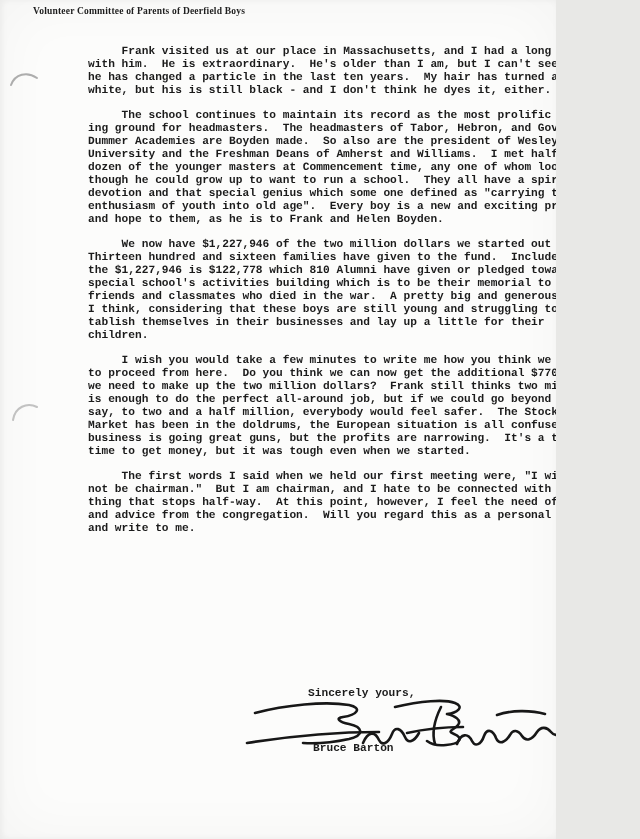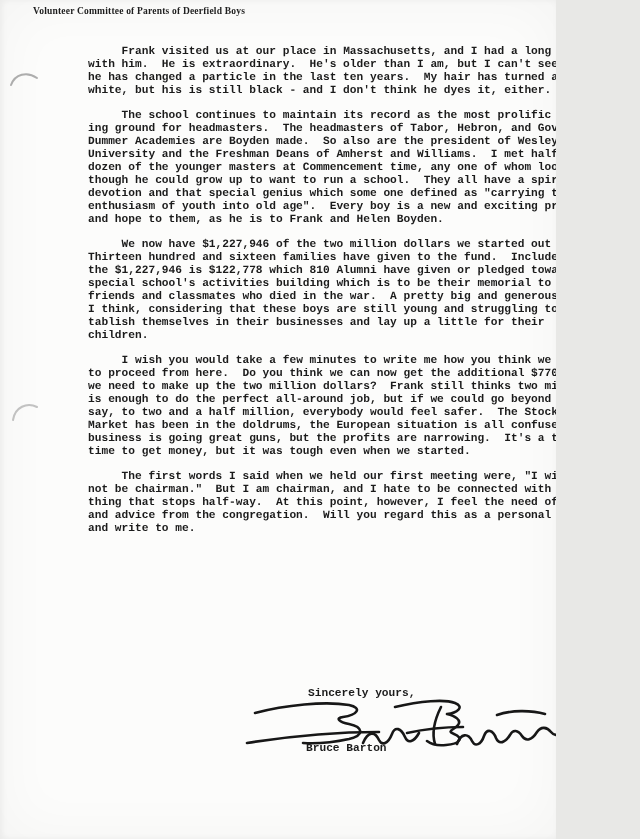--- a/index.html
+++ b/index.html
@@ -48,21 +48,21 @@
     left: 308px;
     top: 687px;
     color: #1b1b1b;
     font-size: 11.2px;
     font-weight: 700;
     white-space: pre;
     text-align: right;
   }
   .typed-name {
     position: absolute;
-    left: 306px;
+    left: 313px;
     top: 742px;
     color: #1b1b1b;
     font-size: 11.2px;
     font-weight: 700;
     white-space: pre;
   }
   .signature-svg {
     position: absolute;
     left: 245px;
     top: 699px;

